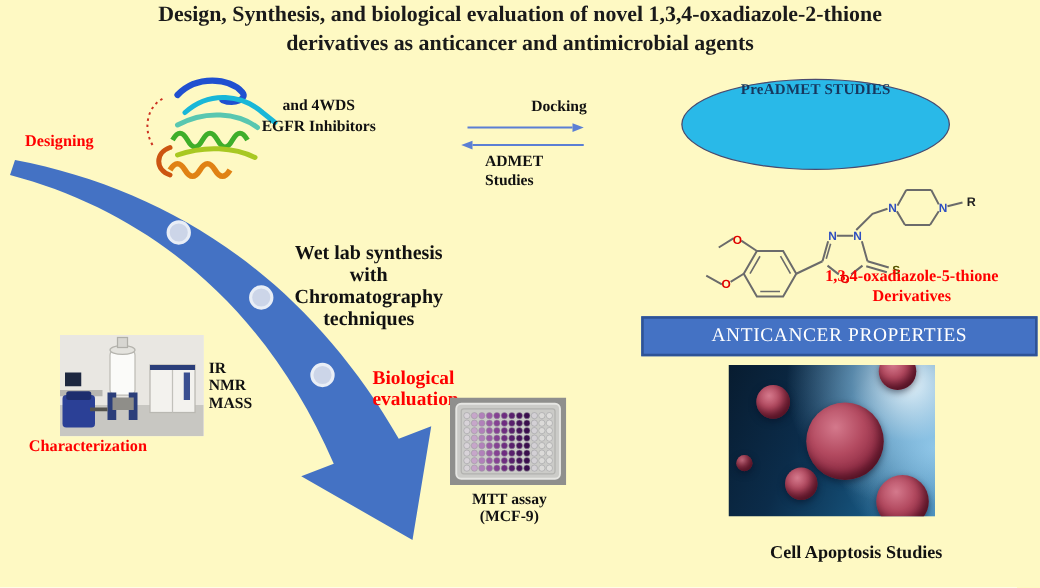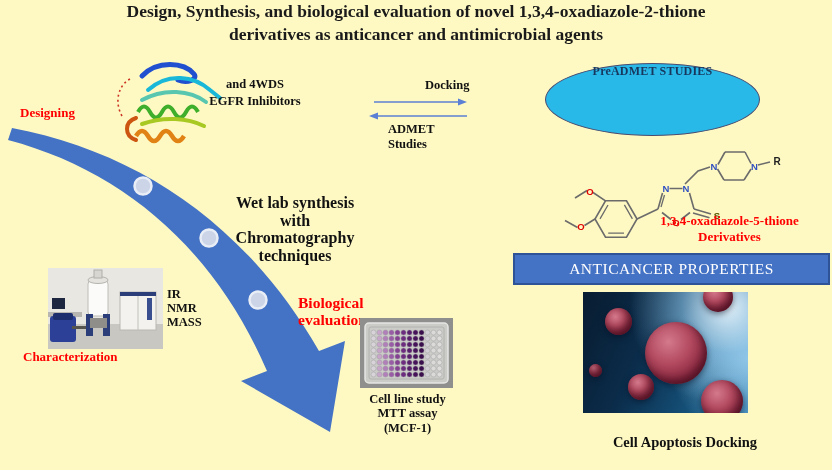--- a/index.html
+++ b/index.html
@@ -262,23 +262,22 @@
         <circle cx="49.5" cy="56.5" r="2.5" fill="#591f6d" stroke="#97979a" stroke-width="0.4"></circle>
         <circle cx="55.5" cy="56.5" r="2.5" fill="#47145b" stroke="#97979a" stroke-width="0.4"></circle>
         <circle cx="61.5" cy="56.5" r="2.5" fill="#3a0e4d" stroke="#97979a" stroke-width="0.4"></circle>
         <circle cx="67.5" cy="56.5" r="2.5" fill="#d3d0d5" stroke="#97979a" stroke-width="0.4"></circle>
         <circle cx="73.5" cy="56.5" r="2.5" fill="#dbdad8" stroke="#97979a" stroke-width="0.4"></circle>
         <circle cx="79.5" cy="56.5" r="2.5" fill="#dedddb" stroke="#97979a" stroke-width="0.4"></circle>
       </g>
   </svg>
 
   <div class="abs plate-caption z2">
-    <div>Cell line study</div>
     <div>MTT assay</div>
-    <div>(MCF-1)</div>
+    <div>(MCF-9)</div>
   </div>
 
   <svg class="abs z2" style="left:548px; top:147px;" width="250" height="105" viewBox="0 0 250 105">
     <g stroke="#6b6b6b" stroke-width="1.6" fill="none">
 
       <path d="M 89 72 L 78.5 53.8 L 57.5 53.8 L 47 72 L 57.5 90.2 L 78.5 90.2 Z"></path>
       <path d="M 84.4 71.9 L 76.4 57.9 M 60 58 L 52 71.9 M 60.2 86.2 L 76 86.2" stroke-width="1.3"></path>
 
       <path d="M 57.5 53.8 L 45 45.5 M 39 43.5 L 27 51"></path>
       <path d="M 47 72 L 36.5 78.5 M 29.5 80.5 L 17 73.5"></path>
@@ -320,15 +319,15 @@
 
   <div class="abs apoptosis z2">
     <div class="cell" style="left:62px; top:30px; width:62px; height:62px;"></div>
     <div class="cell" style="left:22px; top:16px; width:27px; height:27px;"></div>
     <div class="cell" style="left:120px; top:-10px; width:30px; height:30px;"></div>
     <div class="cell" style="left:6px; top:72px; width:13px; height:13px;"></div>
     <div class="cell" style="left:45px; top:82px; width:26px; height:26px;"></div>
     <div class="cell" style="left:118px; top:88px; width:42px; height:42px;"></div>
   </div>
 
-  <div class="abs apoptosis-caption z2">Cell Apoptosis Docking</div>
+  <div class="abs apoptosis-caption z2">Cell Apoptosis Studies</div>
 
 </div>
 
 </body></html>

